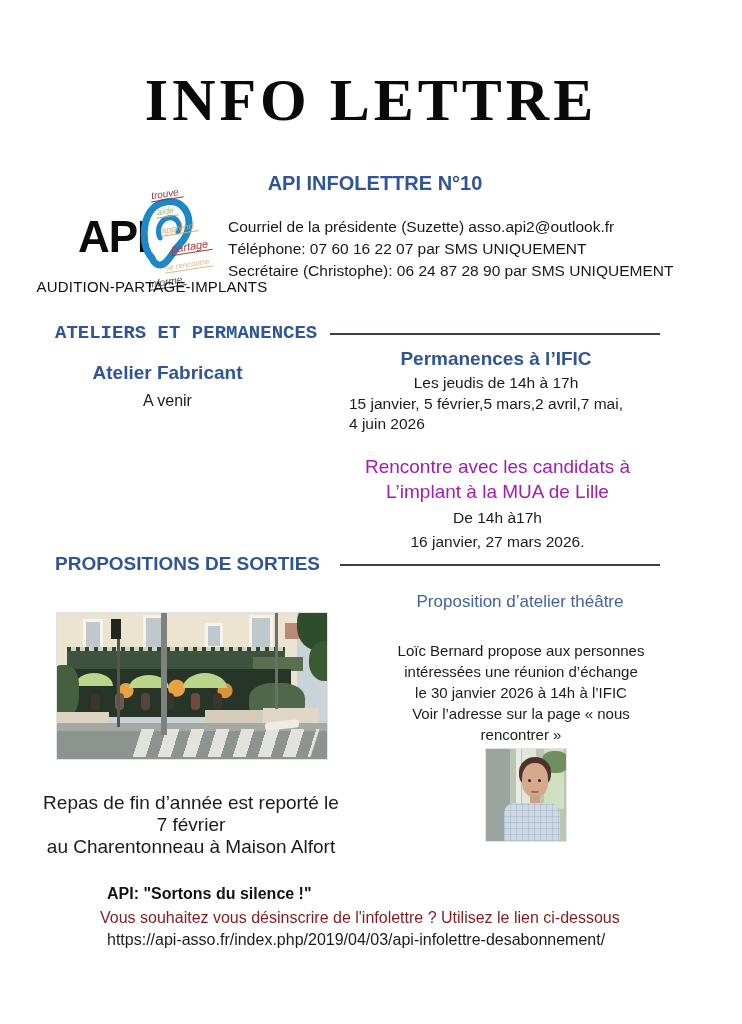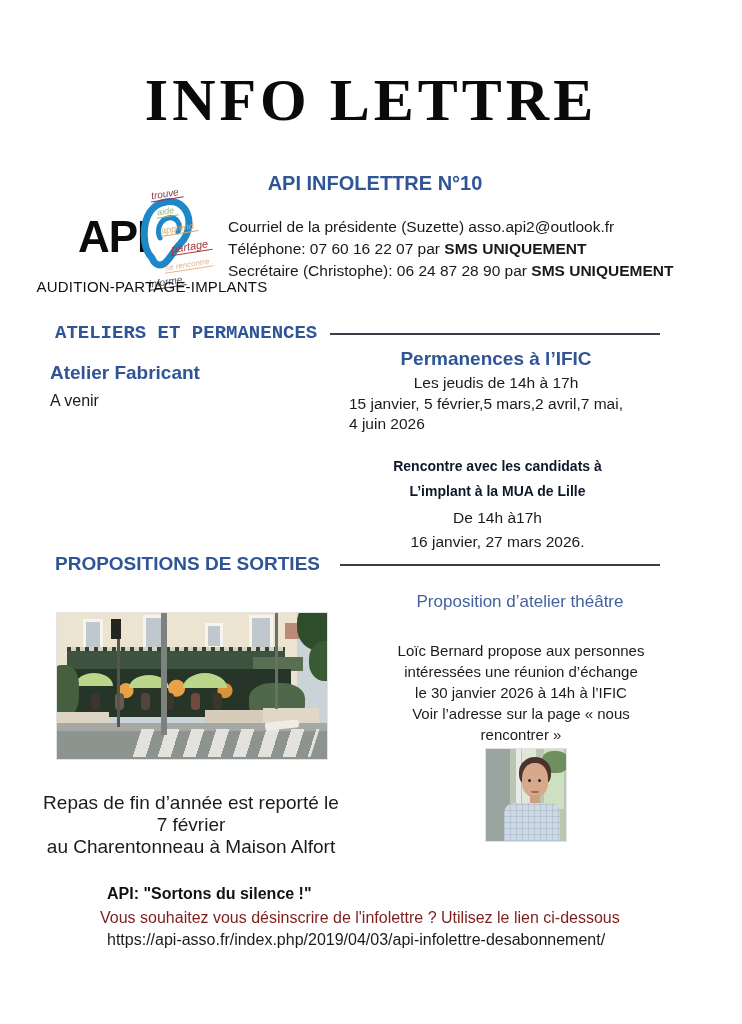--- a/index.html
+++ b/index.html
@@ -41,42 +41,42 @@
   .lw3 { left:28px; top:52px; font-size:11px; }
   .lw4 { left:22px; top:72px; font-size:8px; }
   .lw5 { left:6px;  top:88px; font-size:10px; }
   .logo-tagline {
     position:absolute; left:-38px; top:84px; width:240px; text-align:center;
     font-weight:400; font-size:15px; letter-spacing:0.2px; color:#111;
   }
 
   
   .contact { left:228px; top:216px; width:480px; font-size:15.5px; line-height:22px; color:#191919; }
-  .contact b { font-weight:700; }
+  .contact b { font-weight:400; }
 
   
   .sec-heading { color:#2F5597; font-weight:700; font-size:19px; }
   .rule { height:0; border-top:2px solid #3a3e49; }
   .rule1 { left:330px; top:333px; width:330px; }
   .rule2 { left:340px; top:564px; width:320px; }
 
   .h-ateliers { left:55px; top:322px;font-family:Liberation Mono, monospace; }
   .h-sorties  { left:55px; top:553px; }
 
   
-  .col-fabricant { left:50px; top:362px; width:235px; text-align:left; }
+  .col-fabricant { left:50px; top:362px; width:235px; text-align:center; }
   .col-fabricant .sub { font-size:16px; margin-top:8px; color:#1b1b1b; }
   .col-perm { left:345px; top:348px; width:302px; }
   .blue-sub { color:#2F5597; font-weight:700; font-size:19px; }
   .body-txt { font-size:15.5px; line-height:20px; color:#1b1b1b; }
   .col-perm .sched { text-align:center; margin-top:3px; }
   .col-perm .dates { text-align:left; margin-top:1px; padding-left:4px; }
 
   .col-rencontre { left:340px; top:454px; width:315px; text-align:center; }
-  .col-rencontre .title { color:#0f172a; font-weight:700; font-size:14px; line-height:25px; }
+  .col-rencontre .title { color:#a21caf; font-weight:400; font-size:19px; line-height:25px; }
   .col-rencontre .body-txt { margin-top:4px; }
 
   
   .theatre-title { left:388px; top:592px; width:264px; text-align:center; color:#44619E; font-size:17px; }
   .theatre-body  { left:382px; top:640px; width:278px; text-align:center; font-size:15px; line-height:21px; color:#1b1b1b; }
   .repas-caption { left:41px; top:792px; width:300px; text-align:center; font-size:19px; line-height:22px; color:#1b1b1b; }
 
   
   .cafe { left:56px; top:612px; width:270px; height:146px; background:#c9d3d8; border:1px solid #e2e2e2; overflow:hidden; }
   .cafe * { position:absolute; }

